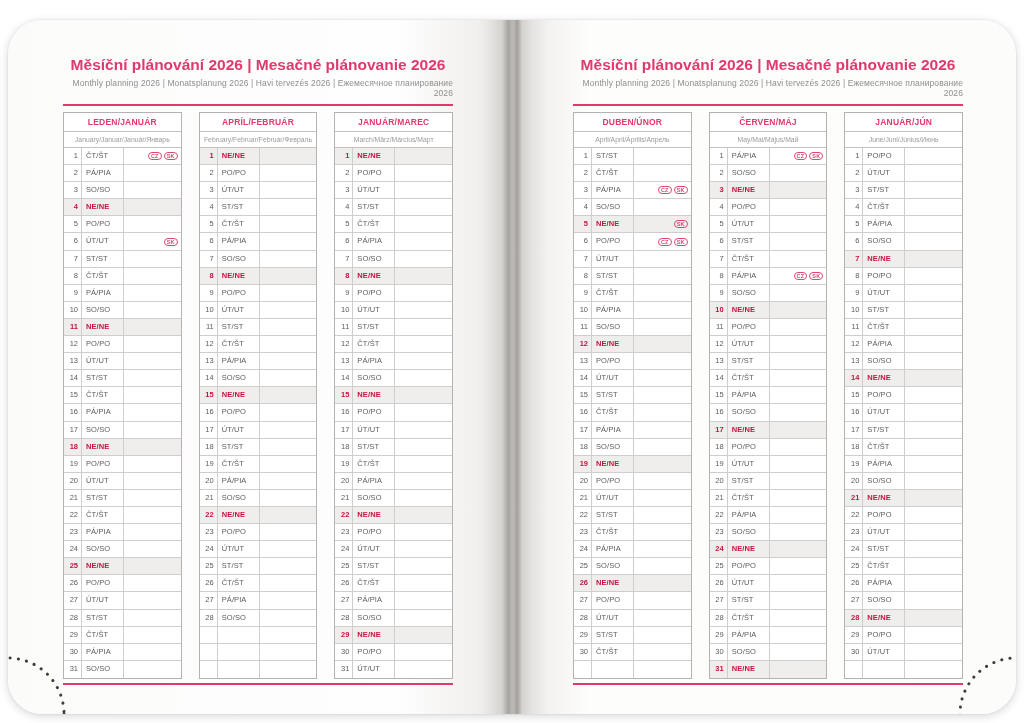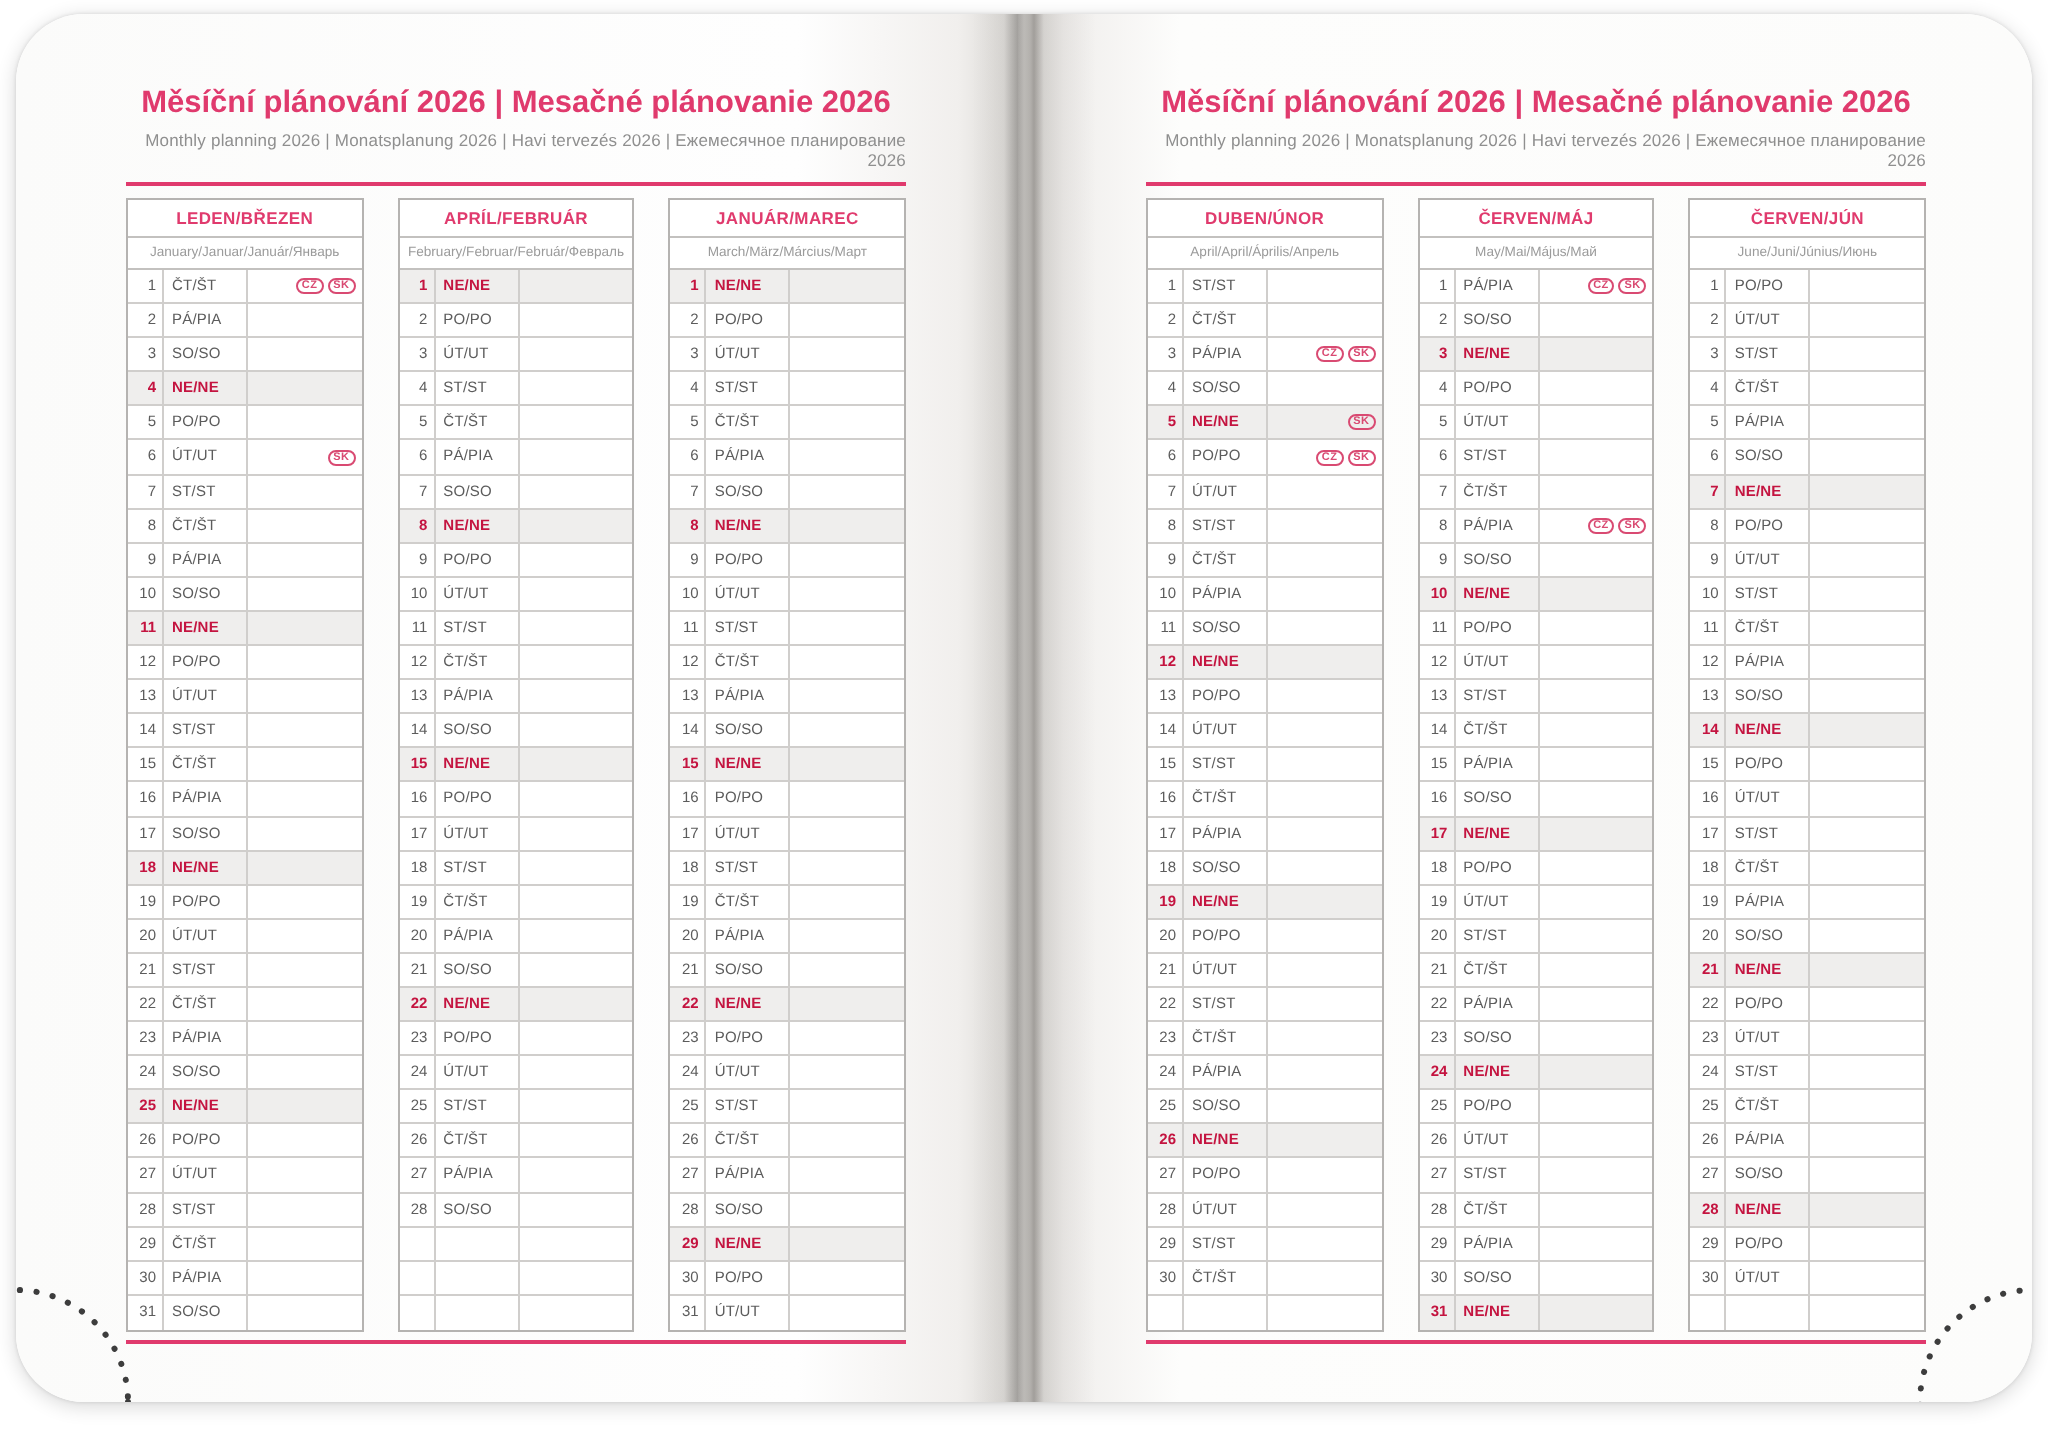--- a/index.html
+++ b/index.html
@@ -1,19 +1,19 @@
 <!DOCTYPE html>
 <html><head>
 <meta charset="utf-8">
 <style>
   * { margin:0; padding:0; box-sizing:border-box; }
   html,body { width:1024px; height:723px; overflow:hidden; background:#ffffff;
     font-family:"Liberation Sans","DejaVu Sans",sans-serif; }
 
-  .book { position:absolute; left:8px; top:7px; width:1008px; height:694px;
+  .book { position:absolute; left:8px; top:20px; width:1008px; height:694px;
     border-radius:34px; box-shadow:0 2px 10px rgba(0,0,0,.16), 0 0 2px rgba(0,0,0,.12); }
 
   .page { position:absolute; top:0; height:100%; overflow:hidden; }
   .page.left  { left:0; width:501px; border-radius:34px 0 0 34px;
     background:linear-gradient(to right,#fbfbfa 0%,#fefefe 78%,#f1efed 94%,#ddDBD8 98.6%,#a9a7a4 100%); }
   .page.right { left:501px; width:507px; border-radius:0 34px 34px 0;
     background:linear-gradient(to right,#b0aeab 0%,#dedcd9 1.2%,#f0eeec 4.5%,#fdfdfc 16%,#fcfcfb 100%); }
 
   .content { position:absolute; top:36px; width:390px; }
   .page.left  .content { left:55px; }
@@ -57,21 +57,21 @@
 
 <div class="book">
 
   <div class="page left">
     <div class="content">
       <div class="page-title">Měsíční plánování 2026 | Mesačné plánovanie 2026</div>
       <div class="page-sub">Monthly planning 2026 | Monatsplanung 2026 | Havi tervezés 2026 | Ежемесячное планирование 2026</div>
       <div class="rule top"></div>
       <div class="months">
           <div class="month">
-            <div class="m-head">LEDEN/BŘEZEN</div>
+            <div class="m-head">LEDEN/JANUÁR</div>
             <div class="m-sub">January/Januar/Január/Январь</div>
             <div class="drow">
               <span class="c-num">1</span>
               <span class="c-day">ČT/ŠT</span>
               <span class="c-note">
                 <span class="badge">CZ</span>
                 <span class="badge">SK</span>
               </span>
             </div>
             <div class="drow">
@@ -885,21 +885,21 @@
               <span class="c-day">SO/SO</span>
               <span class="c-note"></span>
             </div>
             <div class="drow sun">
               <span class="c-num">31</span>
               <span class="c-day">NE/NE</span>
               <span class="c-note"></span>
             </div>
           </div>
           <div class="month">
-            <div class="m-head">ČERVEN/JÚN</div>
+            <div class="m-head">JANUÁR/JÚN</div>
             <div class="m-sub">June/Juni/Június/Июнь</div>
             <div class="drow">
               <span class="c-num">1</span>
               <span class="c-day">PO/PO</span>
               <span class="c-note"></span>
             </div>
             <div class="drow">
               <span class="c-num">2</span>
               <span class="c-day">ÚT/UT</span>
               <span class="c-note"></span>

